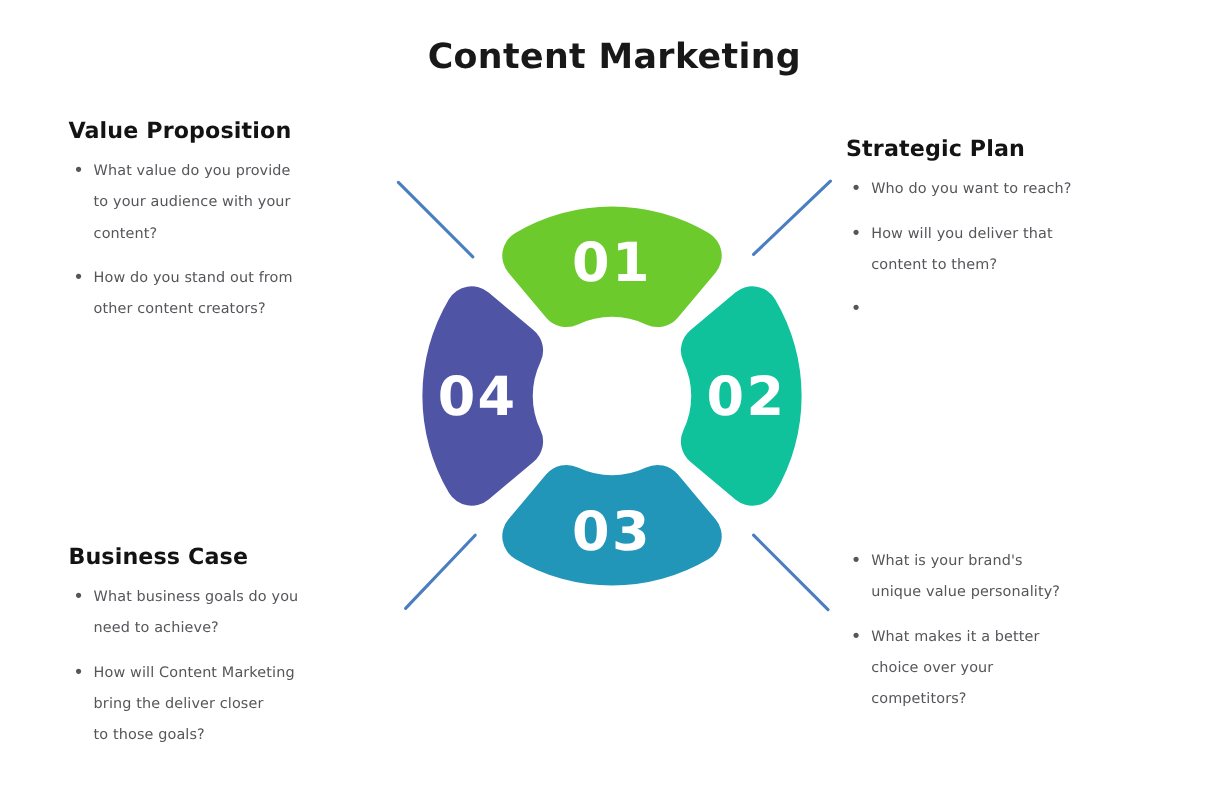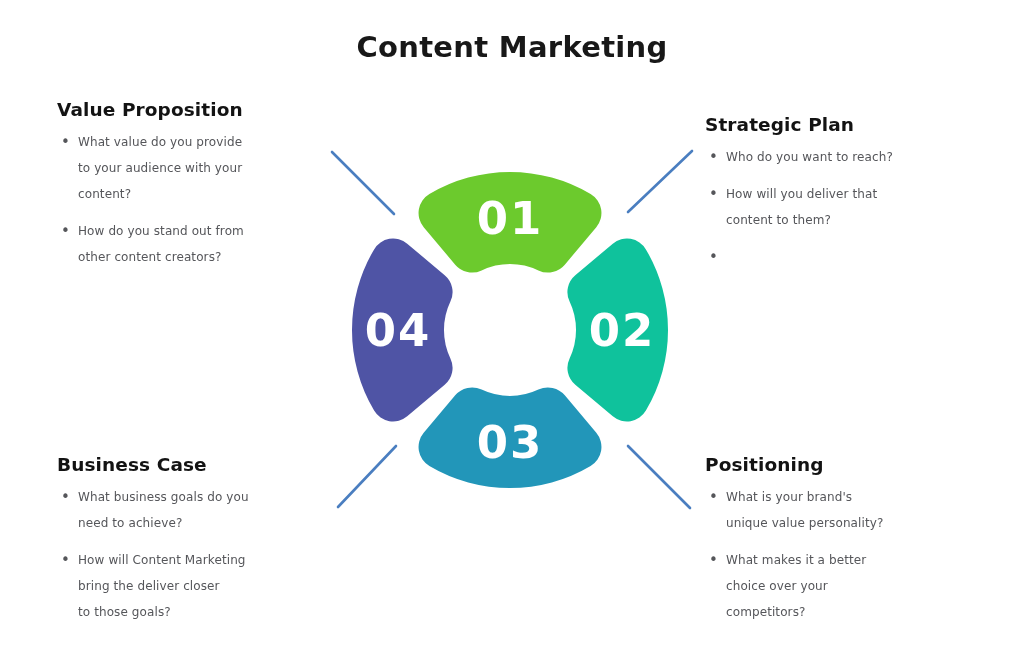--- a/index.html
+++ b/index.html
@@ -108,21 +108,20 @@
         <li>
           <span class="dot">•</span>
           <span class="btext">How will Content Marketing
 bring the deliver closer
 to those goals?</span>
         </li>
       </ul>
   </div>
 
   <div class="section pos-bottom-right">
-    <h3>Positioning</h3>
     <ul class="bullets">
         <li>
           <span class="dot">•</span>
           <span class="btext">What is your brand's
 unique value personality?</span>
         </li>
         <li>
           <span class="dot">•</span>
           <span class="btext">What makes it a better
 choice over your

